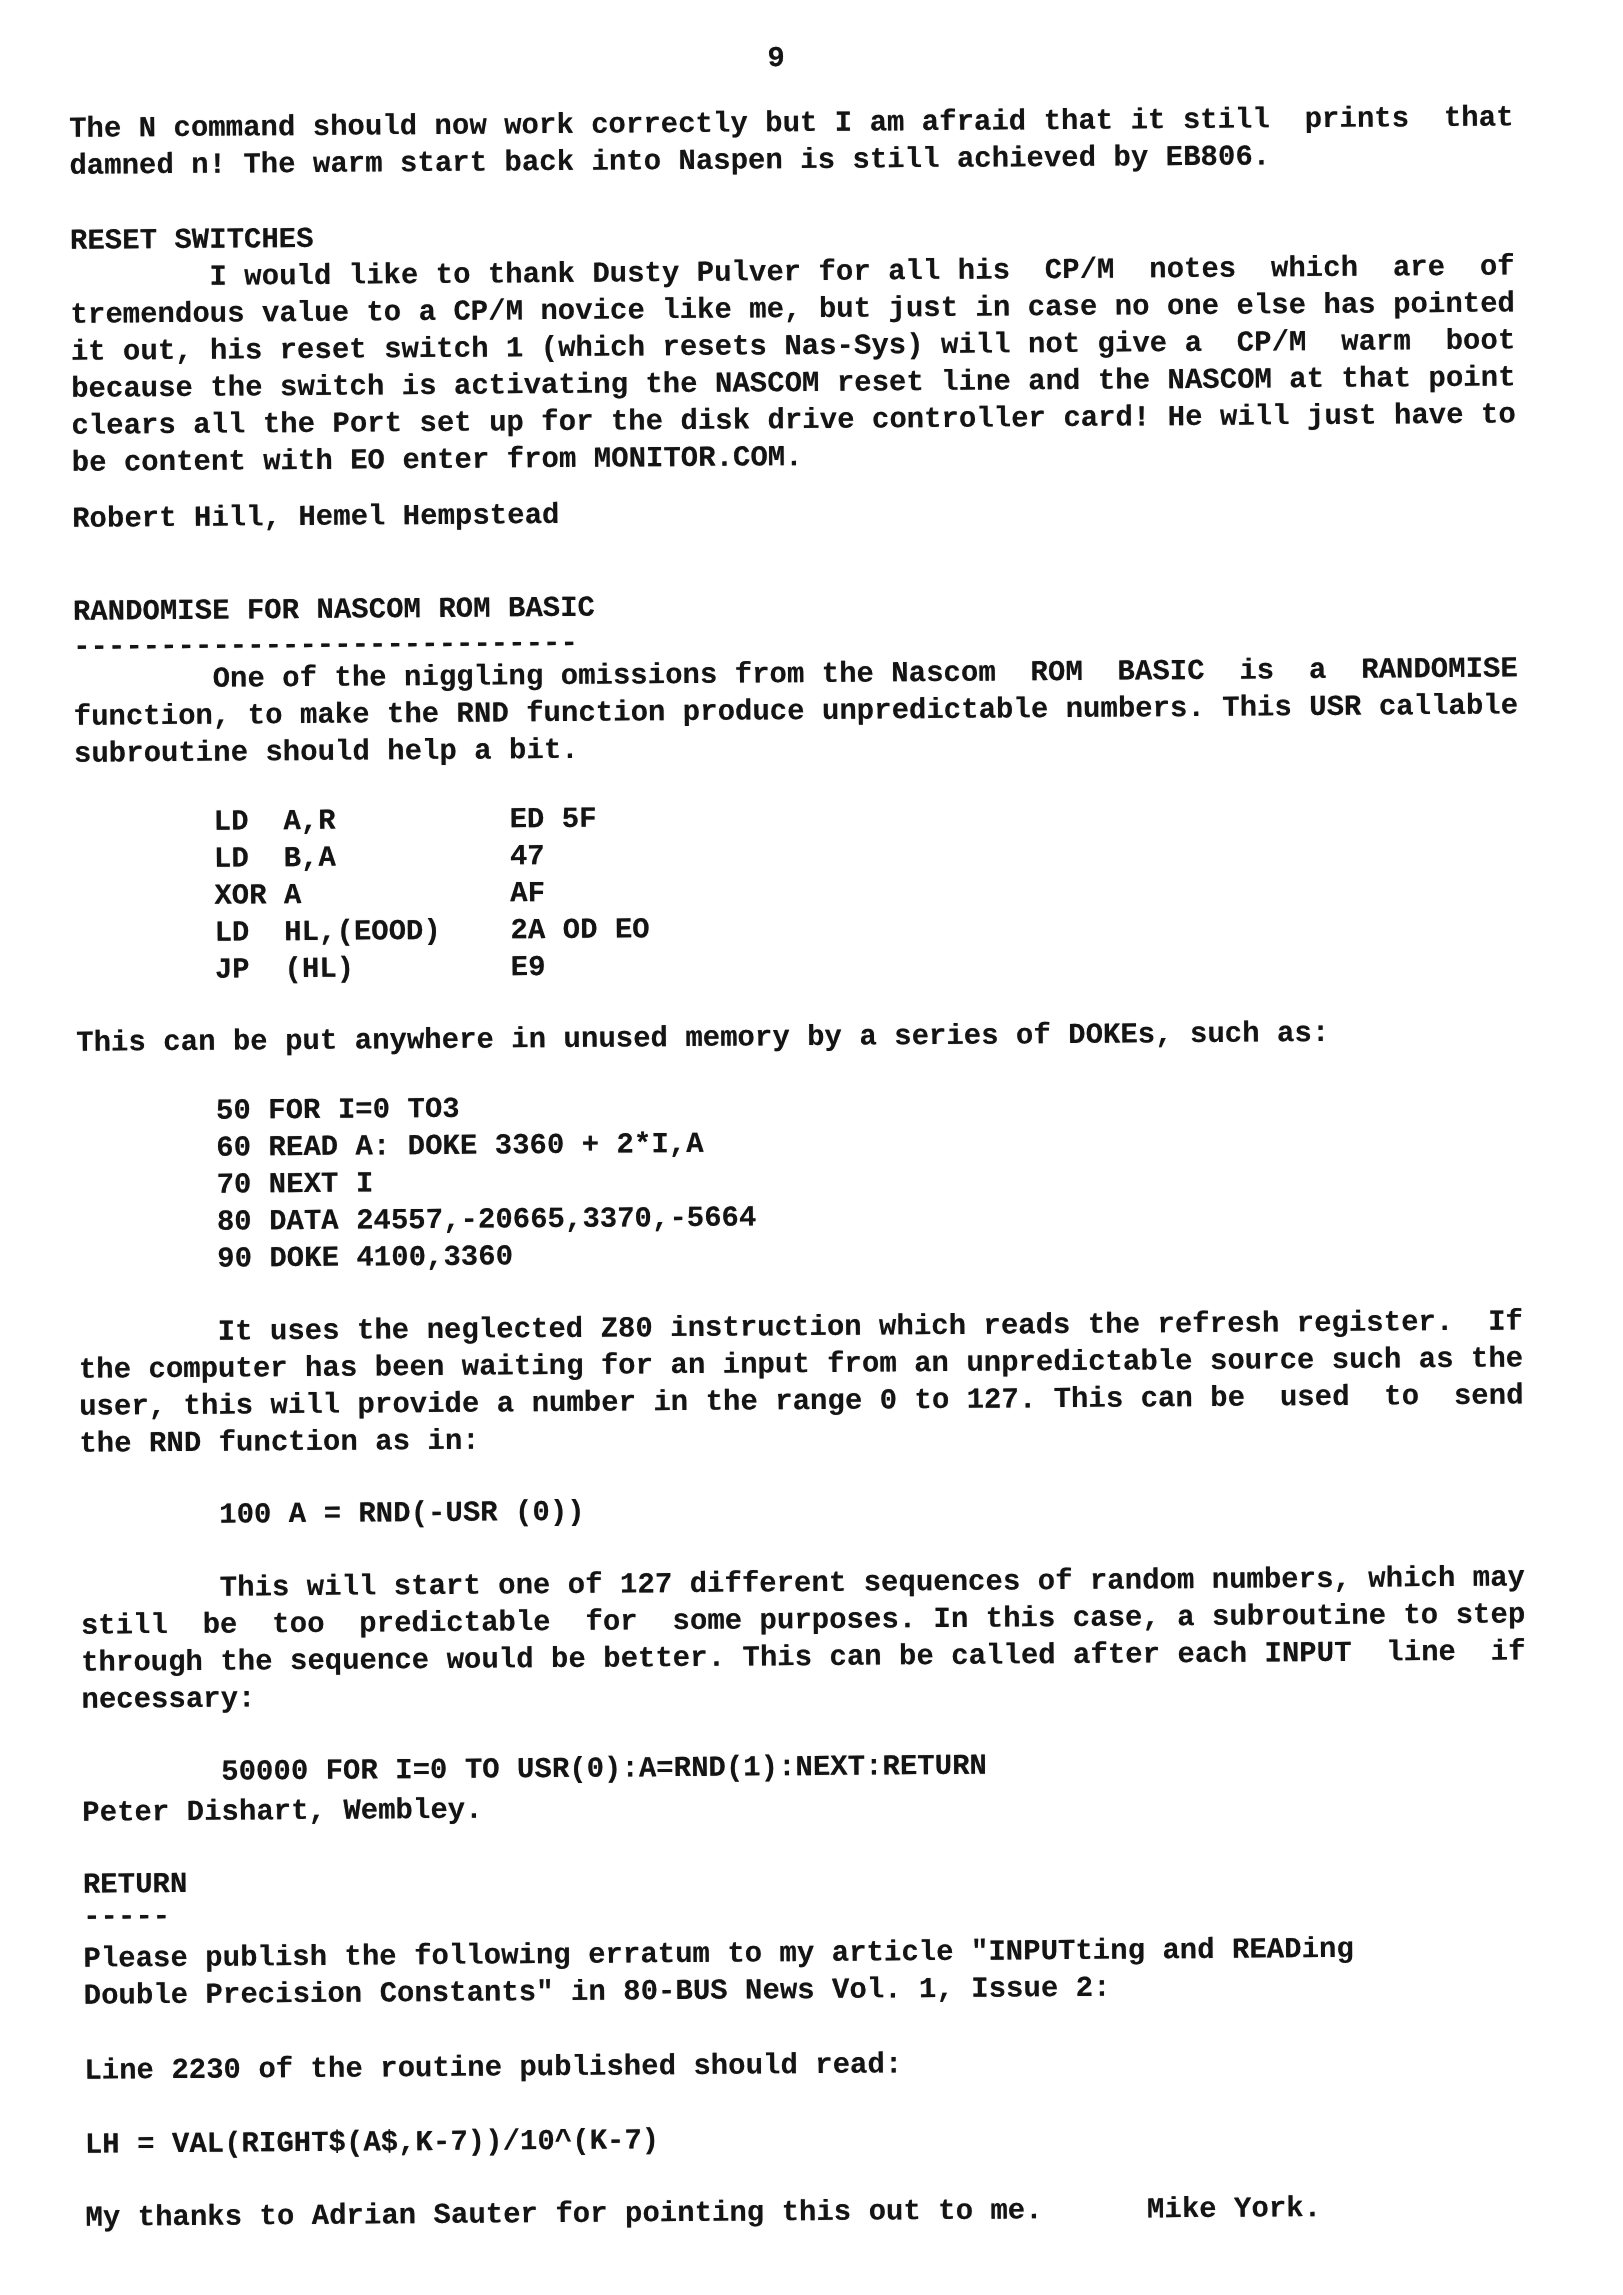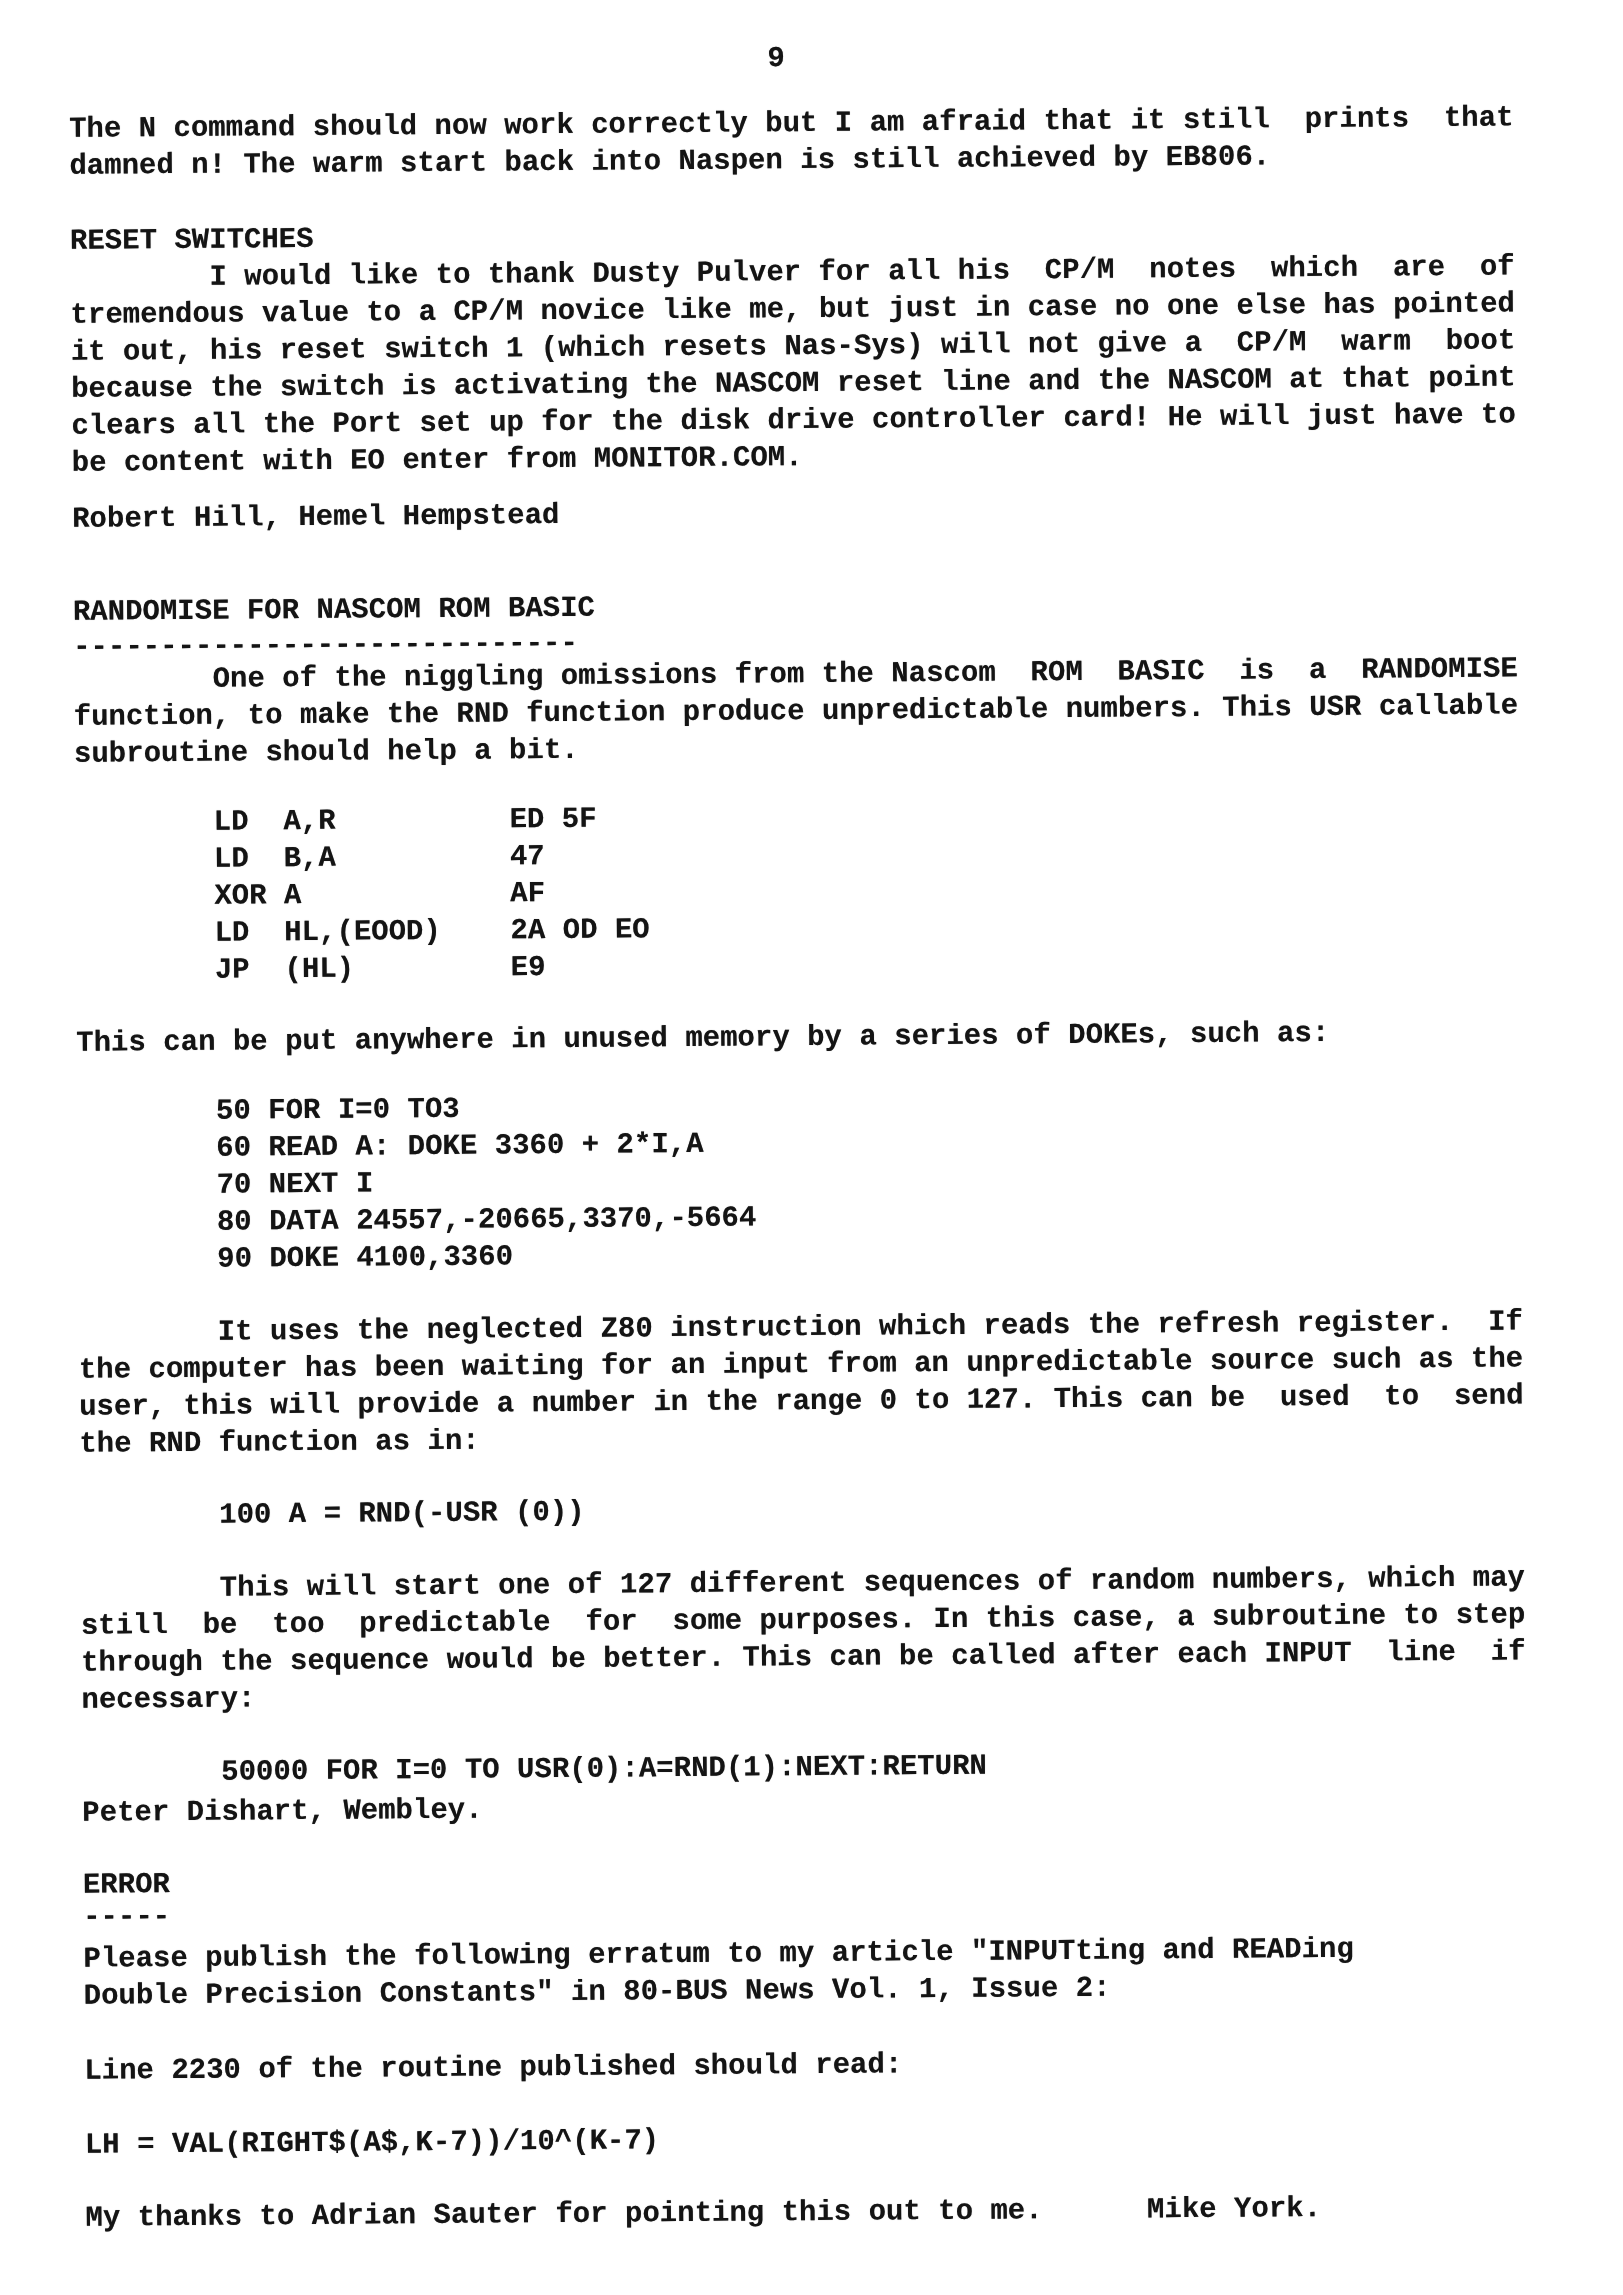--- a/index.html
+++ b/index.html
@@ -87,21 +87,21 @@
 
     <div class="blk" style="top:1565px">        This will start one of 127 different sequences of random numbers, which may
 still  be  too  predictable  for  some purposes. In this case, a subroutine to step
 through the sequence would be better. This can be called after each INPUT  line  if
 necessary:</div>
 
     <div class="blk" style="top:1749px">        50000 FOR I=0 TO USR(0):A=RND(1):NEXT:RETURN</div>
 
     <div class="blk" style="top:1789px">Peter Dishart, Wembley.</div>
 
-    <div class="blk" style="top:1861px">ERROR</div>
+    <div class="blk" style="top:1861px">RETURN</div>
     <div class="blk" style="top:1893px">-----</div>
     <div class="blk" style="top:1935px">Please publish the following erratum to my article "INPUTting and READing
 Double Precision Constants" in 80-BUS News Vol. 1, Issue 2:</div>
 
     <div class="blk" style="top:2047px">Line 2230 of the routine published should read:</div>
 
     <div class="blk" style="top:2121px">LH = VAL(RIGHT$(A$,K-7))/10^(K-7)</div>
 
     <div class="blk" style="top:2194px">My thanks to Adrian Sauter for pointing this out to me.      Mike York.</div>
 

